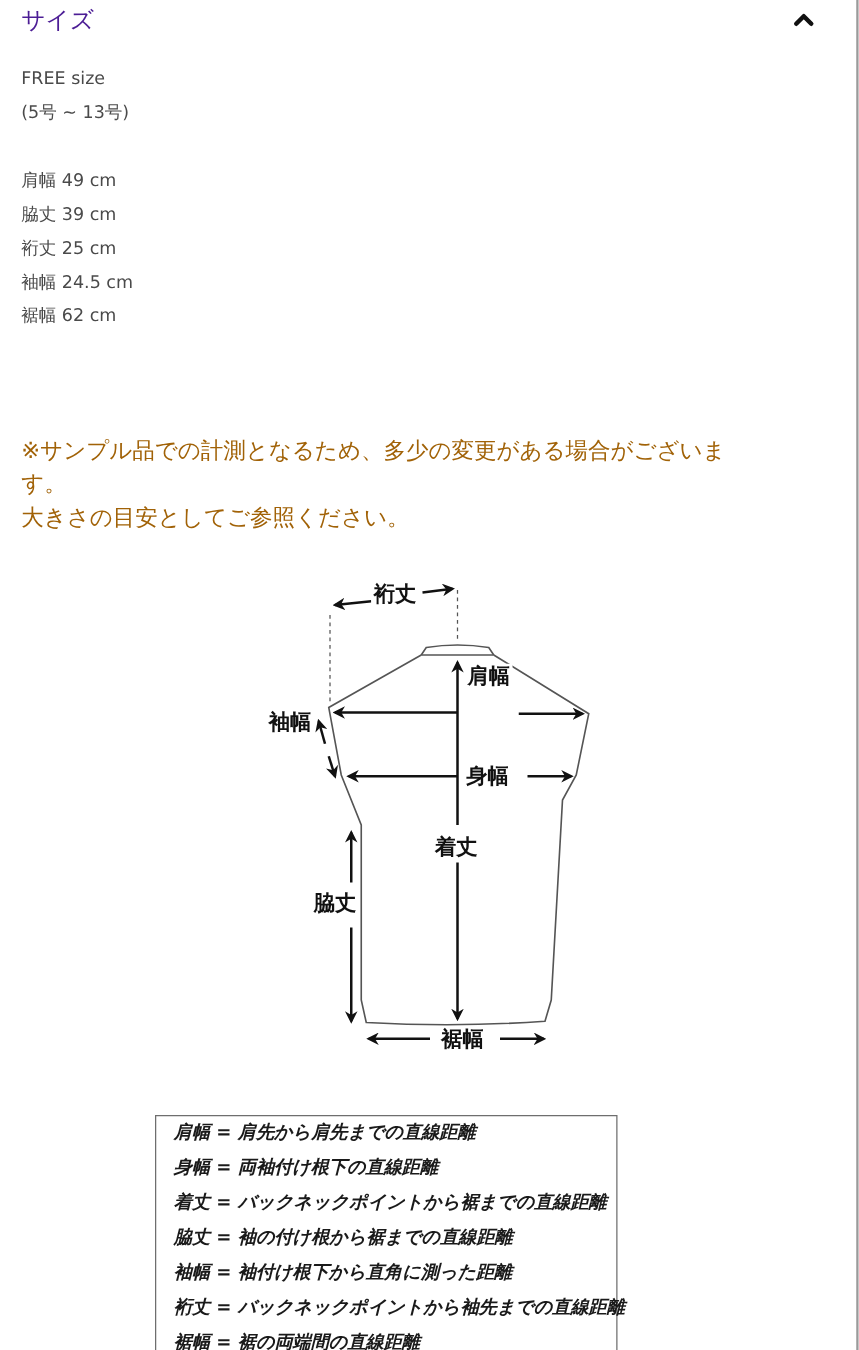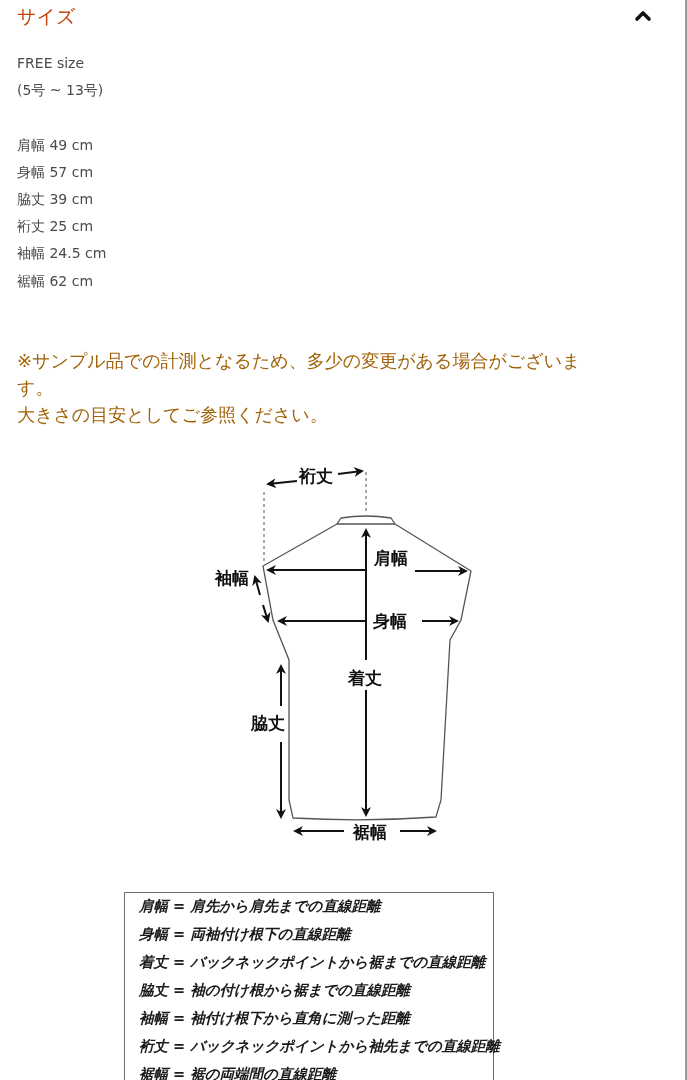--- a/index.html
+++ b/index.html
@@ -29,21 +29,21 @@
       top: 0;
       width: 685px;
       height: 34px;
     }
     .header-title {
       position: absolute;
       left: 17px;
       top: 3px;
       font-size: 19px;
       line-height: 26px;
-      color: #c2410c;
+      color: #4c1d95;
     }
     .chevron {
       position: absolute;
       left: 634px;
       top: 8px;
       width: 18px;
       height: 14px;
       cursor: pointer;
     }
     .content {
@@ -125,21 +125,20 @@
   <svg class="chevron" viewBox="0 0 18 14">
     <polyline points="3,11 9,5 15,11" fill="none" stroke="#111" stroke-width="3.6" stroke-linecap="round" stroke-linejoin="round"></polyline>
   </svg>
 </div>
 
 <div class="content">
   <span class="line">FREE size</span>
   <span class="line">(5号 ~ 13号)</span>
   <div class="gap"></div>
   <span class="line">肩幅 49 cm</span>
-  <span class="line">身幅 57 cm</span>
   <span class="line">脇丈 39 cm</span>
   <span class="line">裄丈 25 cm</span>
   <span class="line">袖幅 24.5 cm</span>
   <span class="line">裾幅 62 cm</span>
 </div>
 
 <div class="note">
   <span class="line">※サンプル品での計測となるため、多少の変更がある場合がございま</span>
   <span class="line">す。</span>
   <span class="line">大きさの目安としてご参照ください。</span>
@@ -187,21 +186,21 @@
 
     <line x1="281" y1="706" x2="281" y2="666" marker-end="url(#ah)"></line>
     <line x1="281" y1="742" x2="281" y2="817" marker-end="url(#ah)"></line>
 
     <line x1="344" y1="831" x2="295" y2="831" marker-end="url(#ah)"></line>
     <line x1="400" y1="831" x2="435" y2="831" marker-end="url(#ah)"></line>
   </g>
 </svg>
 
 <span class="dlabel" style="left:297px; top:466px;">裄丈</span>
-<span class="dlabel" style="left:372px; top:548px;">肩幅</span>
+<span class="dlabel" style="left:372px; top:531px;">肩幅</span>
 <span class="dlabel" style="left:213px; top:568px; background:transparent;">袖幅</span>
 <span class="dlabel" style="left:371px; top:611px;">身幅</span>
 <span class="dlabel" style="left:346px; top:668px;">着丈</span>
 <span class="dlabel" style="left:249px; top:713px; background:transparent;">脇丈</span>
 <span class="dlabel" style="left:351px; top:822px;">裾幅</span>
 
 <div class="legend">
   <span class="legend-row" style="top:3px;">肩幅 = 肩先から肩先までの直線距離</span>
   <span class="legend-row" style="top:31px;">身幅 = 両袖付け根下の直線距離</span>
   <span class="legend-row" style="top:59px;">着丈 = バックネックポイントから裾までの直線距離</span>

